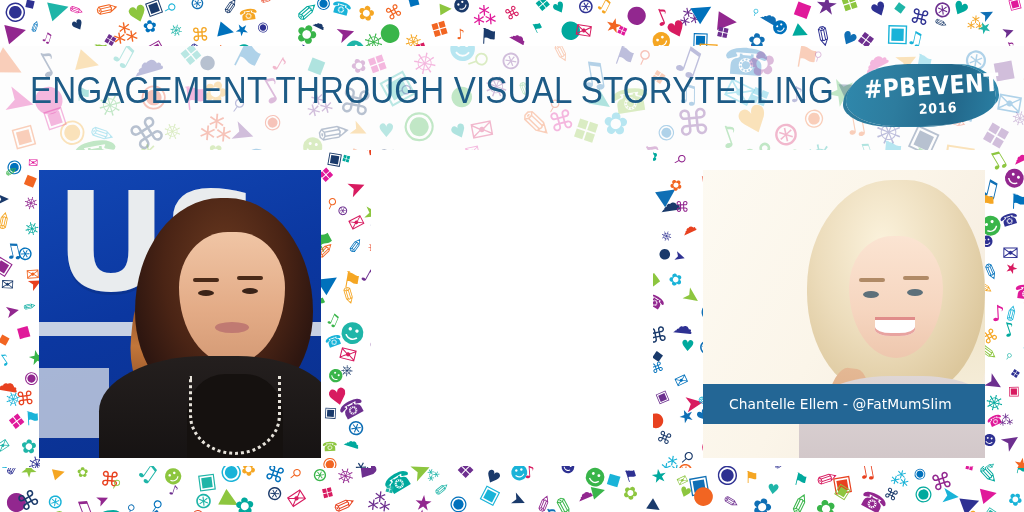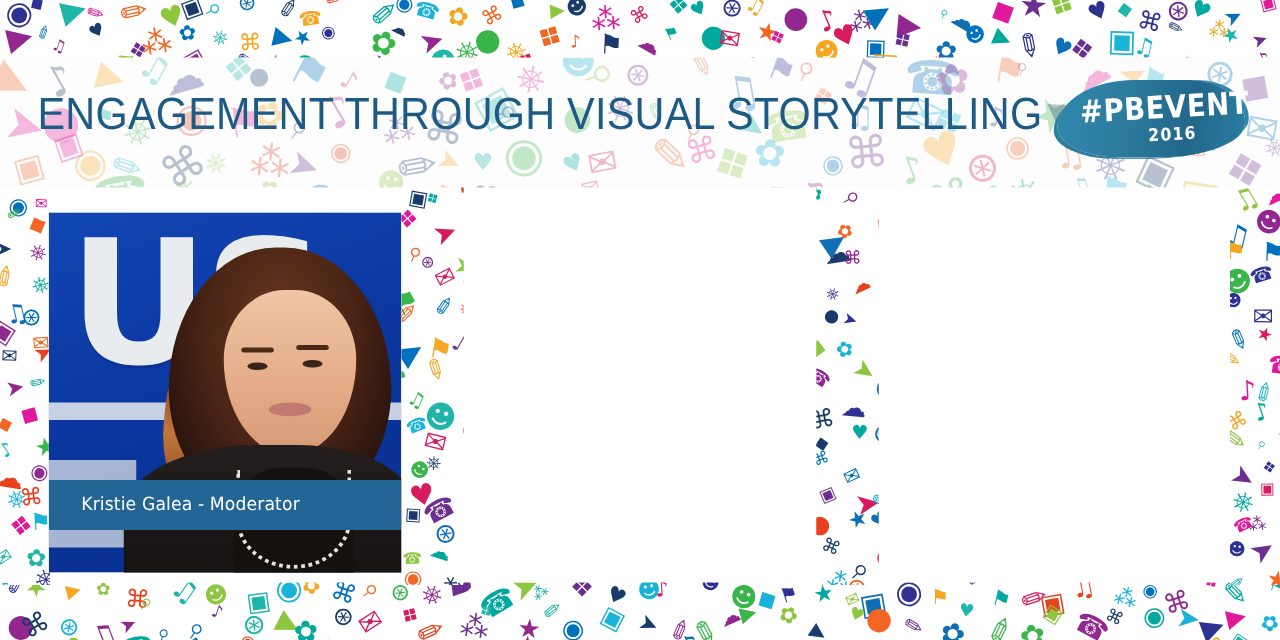--- a/index.html
+++ b/index.html
@@ -690,20 +690,35 @@
       <div class="p1-face"></div>
       <div class="p1-brow" style="left:154px;top:108px;"></div>
       <div class="p1-brow" style="left:198px;top:106px;"></div>
       <div class="p1-eye" style="left:159px;top:120px;"></div>
       <div class="p1-eye" style="left:203px;top:118px;"></div>
       <div class="p1-lip"></div>
       <div class="p1-body"></div>
       <div class="p1-shirt"></div>
       <div class="p1-pearl"></div>
     </div>
+  </div>
+
+
+  <div class="card c3">
+    <div class="photo">
+      <div class="p3-bg"></div>
+      <div class="p3-hair-r"></div>
+      <div class="p3-hair"></div>
+      <div class="p3-face"></div>
+      <div class="p3-brow" style="left:156px;top:108px;"></div>
+      <div class="p3-brow" style="left:200px;top:106px;"></div>
+      <div class="p3-eye" style="left:160px;top:121px;"></div>
+      <div class="p3-eye" style="left:204px;top:119px;"></div>
+      <div class="p3-smile"></div>
+      <div class="p3-arm"></div>
+      <div class="p3-body"></div>
+    </div>
     <div class="ribbon-inner">
-      <div class="ribbon-label">Kristie Galea - Moderator</div>
+      <div class="ribbon-label">Chantelle Ellem - @FatMumSlim</div>
     </div>
   </div>
 
-
-
 </div>
 
 </body></html>

